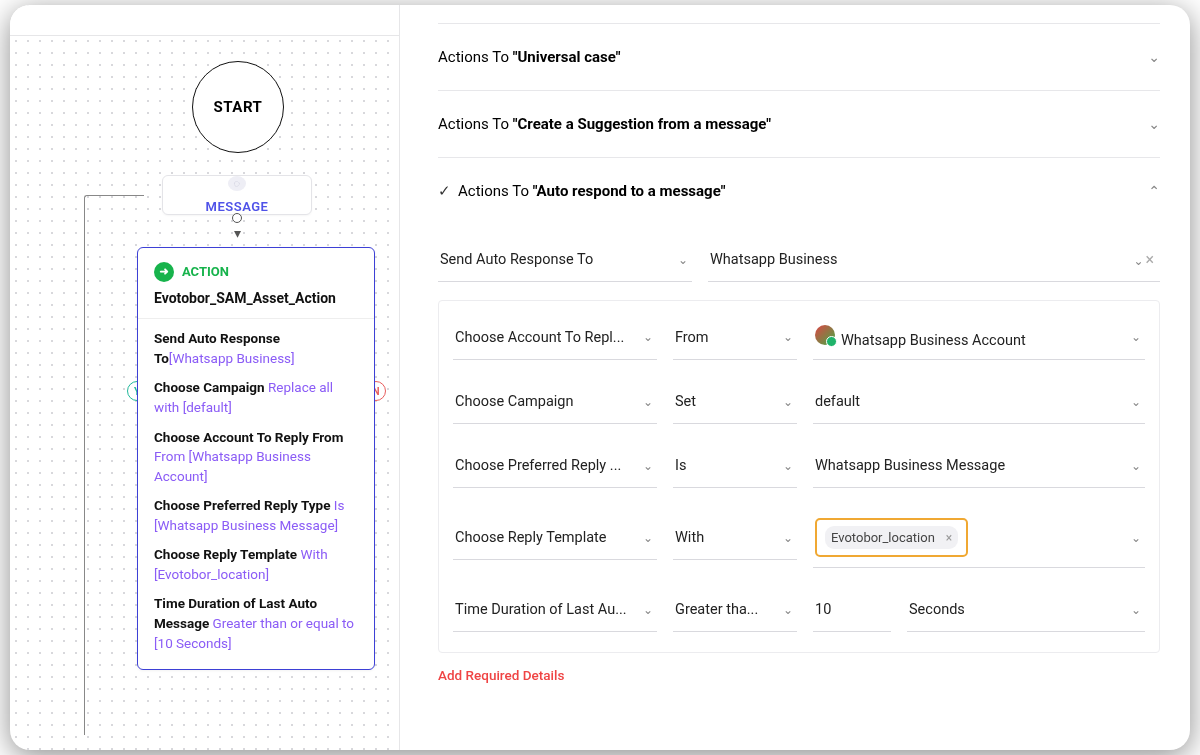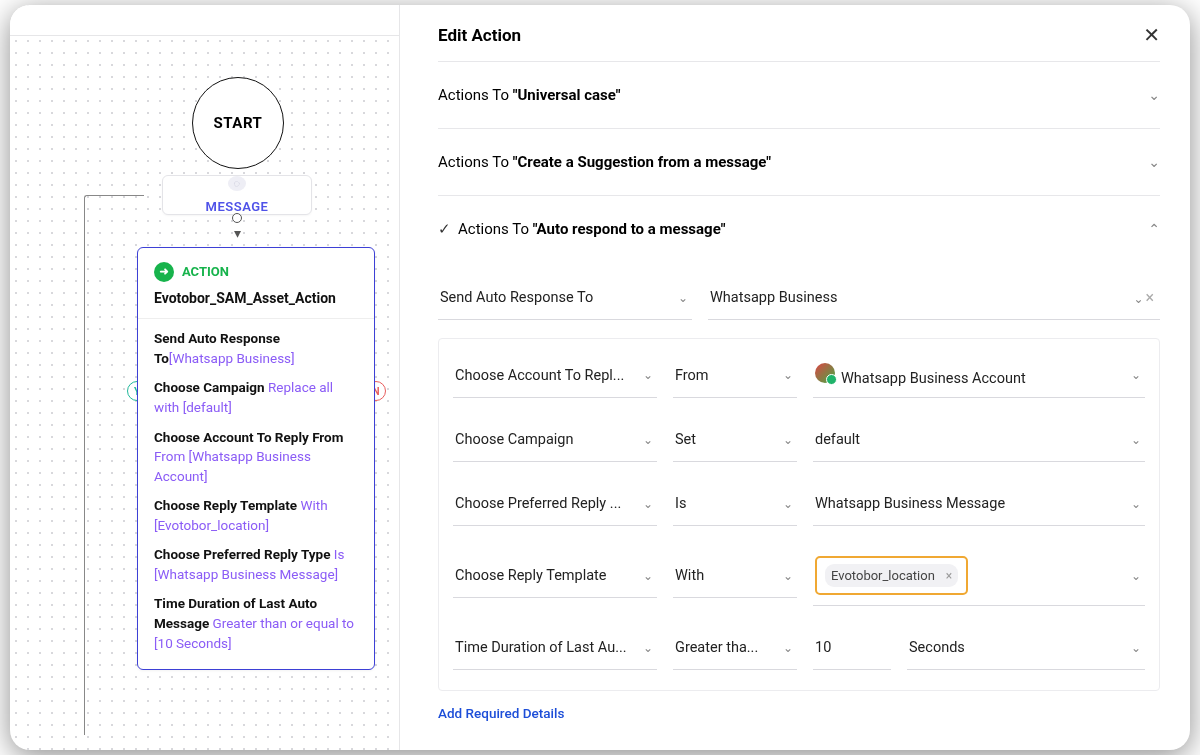--- a/index.html
+++ b/index.html
@@ -33,21 +33,21 @@
     padding-top: 30px;
   }
   .canvas::before {
     content:"";
     position:absolute;
     top:0;left:0;right:0;height:30px;background:#fff;
     border-bottom:1px solid #e6e6e8;
   }
   .start-node {
     position: absolute;
-    top: 72px; left: 182px;
+    top: 56px; left: 182px;
     width: 92px; height: 92px;
     border: 1.5px solid #111;
     border-radius: 50%;
     background:#fff;
     display:flex;align-items:center;justify-content:center;
     font-weight:700;letter-spacing:.5px;font-size:15px;
   }
   .msg-node {
     position:absolute;
     top:170px; left:152px;
@@ -104,21 +104,21 @@
   .c3{flex:1;}
   .c3b{flex:0 0 78px;}
   .c3c{flex:1;}
   .sep-x{color:#aaa;font-size:16px;margin-left:2px;margin-right:2px;display:inline-block;}
   .config-block{border:1px solid #ececef;border-radius:4px;padding:4px 14px 10px;margin-top:8px;}
   .chip-box{border:2px solid #f0a832;border-radius:5px;padding:6px 8px;display:inline-flex;align-items:center;gap:6px;}
   .chip{background:#f1f1f4;border-radius:9px;padding:4px 6px;font-size:13px;color:#444;display:inline-flex;align-items:center;gap:11px;}
   .chip .x{color:#999;font-size:12px;cursor:pointer;}
   .acct-ico{width:20px;height:20px;border-radius:50%;background:linear-gradient(135deg,#d44,#4a4);display:inline-block;position:relative;margin-right:6px;}
   .acct-ico::after{content:"";position:absolute;right:-2px;bottom:-2px;width:9px;height:9px;border-radius:50%;background:#1fb36a;border:1.5px solid #fff;}
-  .link{color:#1d4ed8;font-size:13.5px;font-weight:500;margin-top:14px;display:inline-block;cursor:pointer;}
+  .link{color:#ef4444;font-size:13.5px;font-weight:500;margin-top:14px;display:inline-block;cursor:pointer;}
   .row.head .cell{border-bottom-width:1px;}
   .row.head .c1{flex:0 0 254px;}
   .row.head .c3{flex:1;}
 </style>
 </head>
 <body>
 
 <div class="window">
 
   <div class="canvas">
@@ -145,33 +145,27 @@
     <div class="action-card">
       <div class="action-head">
         <span class="aicon">➜</span>
         <span>ACTION</span>
       </div>
       <div class="action-title">Evotobor_SAM_Asset_Action</div>
       <hr>
       <div class="prop"><span class="k">Send Auto Response To</span><span class="v">[Whatsapp Business]</span></div>
       <div class="prop"><span class="k">Choose Campaign</span><span class="v"> Replace all with [default]</span></div>
       <div class="prop"><span class="k">Choose Account To Reply From</span><span class="v"> From [Whatsapp Business Account]</span></div>
+      <div class="prop"><span class="k">Choose Preferred Reply Type</span><span class="v"> Is [Whatsapp Business Message]</span></div>
       <div class="prop"><span class="k">Choose Reply Template</span><span class="v"> With [Evotobor_location]</span></div>
-      <div class="prop"><span class="k">Choose Preferred Reply Type</span><span class="v"> Is [Whatsapp Business Message]</span></div>
       <div class="prop" style="margin-bottom:0"><span class="k">Time Duration of Last Auto Message</span><span class="v"> Greater than or equal to [10 Seconds]</span></div>
     </div>
   </div>
 
   <div class="panel">
-    <div class="panel-head">
-      <h2>Edit Action</h2>
-      <button class="close-btn">
-        <span>✕</span>
-      </button>
-    </div>
 
     <div class="section">
       <span class="lbl"><span>Actions To </span><b>"Universal case"</b></span>
       <span class="chev">⌄</span>
     </div>
 
     <div class="section">
       <span class="lbl"><span>Actions To </span><b>"Create a Suggestion from a message"</b></span>
       <span class="chev">⌄</span>
     </div>

